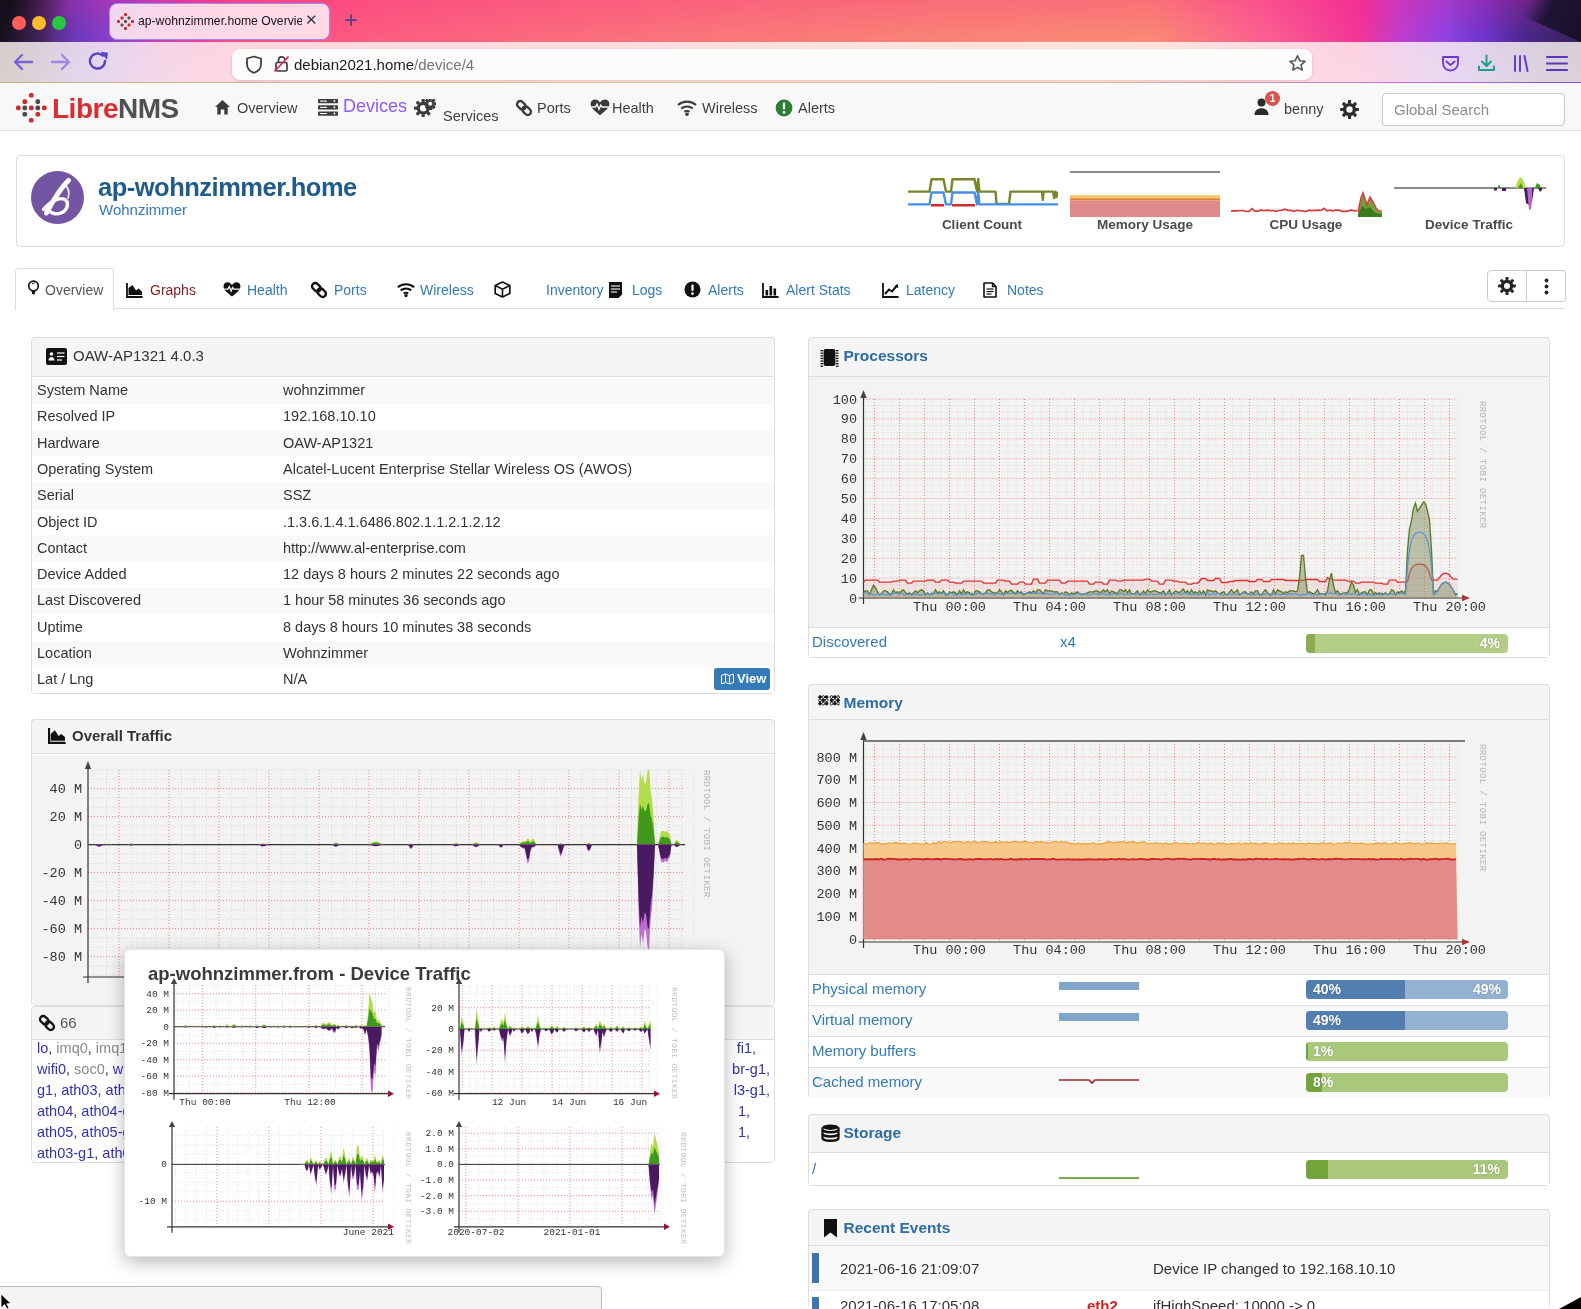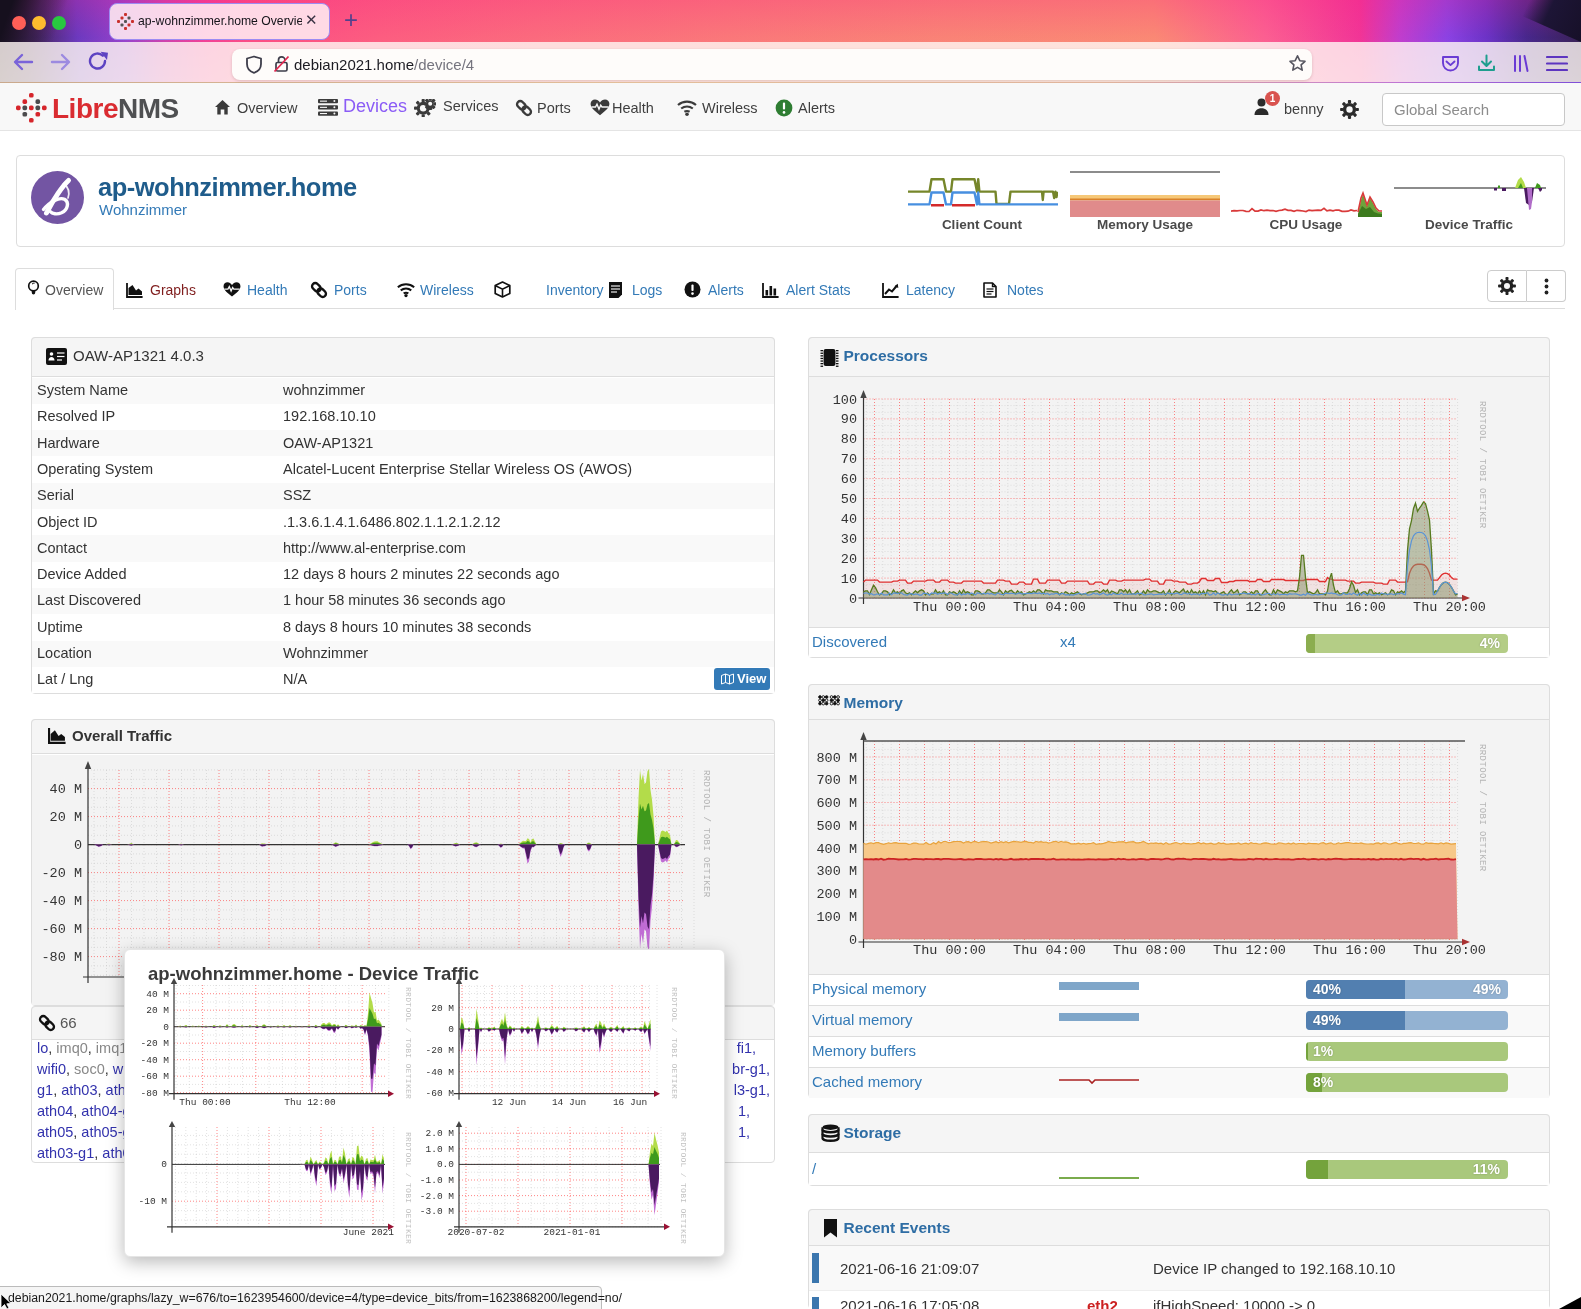--- a/index.html
+++ b/index.html
@@ -155,21 +155,21 @@
         <rect x="19.2" y="3.2" width="3.2" height="3.2" rx="0.8" fill="#3b3b3b" transform="rotate(0 20.8 4.8)"></rect>
         <rect x="17.9" y="6.5" width="3.2" height="3.2" rx="0.8" fill="#3b3b3b" transform="rotate(45 19.5 8.1)"></rect>
         <rect x="14.6" y="7.8" width="3.2" height="3.2" rx="0.8" fill="#3b3b3b" transform="rotate(90 16.2 9.4)"></rect>
         <rect x="11.3" y="6.5" width="3.2" height="3.2" rx="0.8" fill="#3b3b3b" transform="rotate(135 12.9 8.1)"></rect>
         <rect x="10.0" y="3.2" width="3.2" height="3.2" rx="0.8" fill="#3b3b3b" transform="rotate(180 11.6 4.8)"></rect>
         <rect x="11.3" y="-0.1" width="3.2" height="3.2" rx="0.8" fill="#3b3b3b" transform="rotate(225 12.9 1.5)"></rect>
         <rect x="14.6" y="-1.4" width="3.2" height="3.2" rx="0.8" fill="#3b3b3b" transform="rotate(270 16.2 0.2)"></rect>
         <rect x="17.9" y="-0.1" width="3.2" height="3.2" rx="0.8" fill="#3b3b3b" transform="rotate(315 19.5 1.5)"></rect>
         <circle cx="16.2" cy="4.8" r="2.0" fill="#f8f8f8"></circle>
       </svg></div>
-    <div class="abs" style="left:443px;top:98px;font-size:14.5px;color:#3f3f3f">Services</div>
+    <div class="abs" style="left:443px;top:108px;font-size:14.5px;color:#3f3f3f">Services</div>
     <div class="abs" style="left:515px;top:99px"><svg width="18" height="18" viewBox="0 0 18 18">
         <g fill="none" stroke="#3b3b3b" stroke-width="2.4" transform="rotate(45 9 9)">
           <rect x="0.5" y="5.8" width="9.5" height="6.4" rx="3.2"></rect>
           <rect x="8" y="5.8" width="9.5" height="6.4" rx="3.2"></rect>
         </g>
       </svg></div>
     <div class="abs" style="left:537px;top:100px;font-size:14.5px;color:#3f3f3f">Ports</div>
     <div class="abs" style="left:590px;top:99px"><svg width="20" height="17" viewBox="0 0 20 17">
         <path d="M10 16.2 C3 11 0.6 7.8 0.6 4.8 C0.6 2.2 2.6 0.5 5 0.5 C7 0.5 8.8 1.7 10 3.6 C11.2 1.7 13 0.5 15 0.5 C17.4 0.5 19.4 2.2 19.4 4.8 C19.4 7.8 17 11 10 16.2 Z" fill="#3b3b3b"></path>
         <path d="M1.5 8 h4 l1.5-2.8 2 5 1.7-4 1.3 1.8 h6.5" stroke="#f8f8f8" stroke-width="1.4" fill="none"></path>
@@ -893,21 +893,21 @@
     <div class="abs" style="left:812px;top:1253px;width:7px;height:30px;background:#3b76ae"></div>
     <div class="abs" style="left:840px;top:1260px;font-size:15px;color:#333">2021-06-16 21:09:07</div>
     <div class="abs" style="left:1153px;top:1260px;font-size:15px;color:#333">Device IP changed to 192.168.10.10</div>
     <div class="abs" style="left:808.5px;top:1290px;width:740.5px;height:19px;background:#fff;border-top:1px solid #eee"></div>
     <div class="abs" style="left:812px;top:1297px;width:7px;height:12px;background:#3b76ae"></div>
     <div class="abs" style="left:840px;top:1297px;font-size:15px;color:#333">2021-06-16 17:05:08</div>
     <div class="abs" style="left:1087px;top:1297px;font-size:15px;font-weight:bold;color:#cc2222">eth2</div>
     <div class="abs" style="left:1153px;top:1297px;font-size:15px;color:#333">ifHighSpeed: 10000 -&gt; 0</div>
     <div class="abs" style="left:124px;top:949px;width:601px;height:308px;background:#fff;border-radius:6px;
  box-shadow:0 5px 18px rgba(0,0,0,0.28);border:1px solid #e5e5e5"></div>
-    <div class="abs" style="left:148px;top:963px;font-size:18.5px;font-weight:bold;color:#3a3a3a">ap-wohnzimmer.home - Device Traffic</div>
+    <div class="abs" style="left:148px;top:963px;font-size:18.5px;font-weight:bold;color:#3a3a3a">ap-wohnzimmer.from - Device Traffic</div>
     <svg class="abs" style="left:124px;top:949px" width="601" height="308" viewBox="0 0 601 308">
       <line x1="50.0" y1="36.5" x2="261.0" y2="36.5" stroke="#bbb" stroke-width="1" stroke-dasharray="1,2" opacity="0.42"></line>
       <line x1="50.0" y1="53.0" x2="261.0" y2="53.0" stroke="#bbb" stroke-width="1" stroke-dasharray="1,2" opacity="0.42"></line>
       <line x1="50.0" y1="69.5" x2="261.0" y2="69.5" stroke="#bbb" stroke-width="1" stroke-dasharray="1,2" opacity="0.42"></line>
       <line x1="50.0" y1="86.0" x2="261.0" y2="86.0" stroke="#bbb" stroke-width="1" stroke-dasharray="1,2" opacity="0.42"></line>
       <line x1="50.0" y1="102.5" x2="261.0" y2="102.5" stroke="#bbb" stroke-width="1" stroke-dasharray="1,2" opacity="0.42"></line>
       <line x1="50.0" y1="119.0" x2="261.0" y2="119.0" stroke="#bbb" stroke-width="1" stroke-dasharray="1,2" opacity="0.42"></line>
       <line x1="50.0" y1="135.4" x2="261.0" y2="135.4" stroke="#bbb" stroke-width="1" stroke-dasharray="1,2" opacity="0.42"></line>
       <line x1="50.0" y1="44.7" x2="261.0" y2="44.7" stroke="#f44" stroke-width="1" stroke-dasharray="1,2" opacity="0.65"></line>
       <line x1="50.0" y1="61.2" x2="261.0" y2="61.2" stroke="#f44" stroke-width="1" stroke-dasharray="1,2" opacity="0.65"></line>
@@ -1100,17 +1100,16 @@
       <text x="352" y="286" font-family="Liberation Mono, monospace" font-size="9.5" fill="#333" text-anchor="middle">2020-07-02</text>
       <text x="448" y="286" font-family="Liberation Mono, monospace" font-size="9.5" fill="#333" text-anchor="middle">2021-01-01</text>
       <line x1="335" y1="215.4" x2="536" y2="215.4" stroke="#333" stroke-width="1"></line>
       <polygon points="520.0,215.4 520.0,215.4 521.5,215.4 523.0,215.4 524.5,215.4 526.0,202.8 527.5,194.4 529.0,197.1 530.5,183.8 532.0,190.4 533.5,195.9 535.0,203.6 535.0,215.4" fill="#b3dc4a"></polygon>
       <polygon points="520.0,215.4 520.0,215.4 521.5,215.4 523.0,215.4 524.5,215.4 526.0,208.5 527.5,203.8 529.0,205.3 530.5,198.0 532.0,201.7 533.5,204.7 535.0,208.9 535.0,215.4" fill="#3f9a1c"></polygon>
       <polygon points="520.0,215.4 520.0,215.4 521.5,215.4 523.0,215.4 524.5,215.4 526.0,236.6 527.5,250.7 529.0,246.1 530.5,266.3 532.0,255.6 533.5,244.6 535.0,233.1 535.0,215.4" fill="#c06cd4"></polygon>
       <polygon points="520.0,215.4 520.0,215.4 521.5,215.4 523.0,215.4 524.5,215.4 526.0,232.4 527.5,243.6 529.0,240.0 530.5,256.2 532.0,247.6 533.5,238.8 535.0,229.6 535.0,215.4" fill="#4a1a60"></polygon>
       <text x="557" y="183" font-family="Liberation Mono, monospace" font-size="8" fill="#c2c2c2" letter-spacing="0.3" transform="rotate(90 557 183)">RRDTOOL / TOBI OETIKER</text>
     </svg>
     <div class="abs" style="left:-2px;top:1286px;width:604px;height:25px;background:#f5f5f5;border:1px solid #bbb;border-radius:0 4px 0 0"></div>
-<div class="abs" style="left:8px;top:1291px;font-size:12.3px;color:#1a1a1a;white-space:nowrap">debian2021.home/graphs/lazy_w=676/to=1623954600/device=4/type=device_bits/from=1623868200/legend=no/</div>
     <svg class="abs" style="left:0px;top:1294px" width="16" height="15" viewBox="0 0 16 15">
       <path d="M1 0 L1 14 L4.5 10.5 L7 15 L9 14 L6.8 9.8 L11 9.5 Z" fill="#000" stroke="#fff" stroke-width="0.8"></path>
     </svg>
     <div class="abs" style="left:1559px;top:1297px;width:22px;height:12px;background:#000;clip-path:polygon(100% 0,100% 100%,0 100%)"></div>
   </div>
 </body></html>

